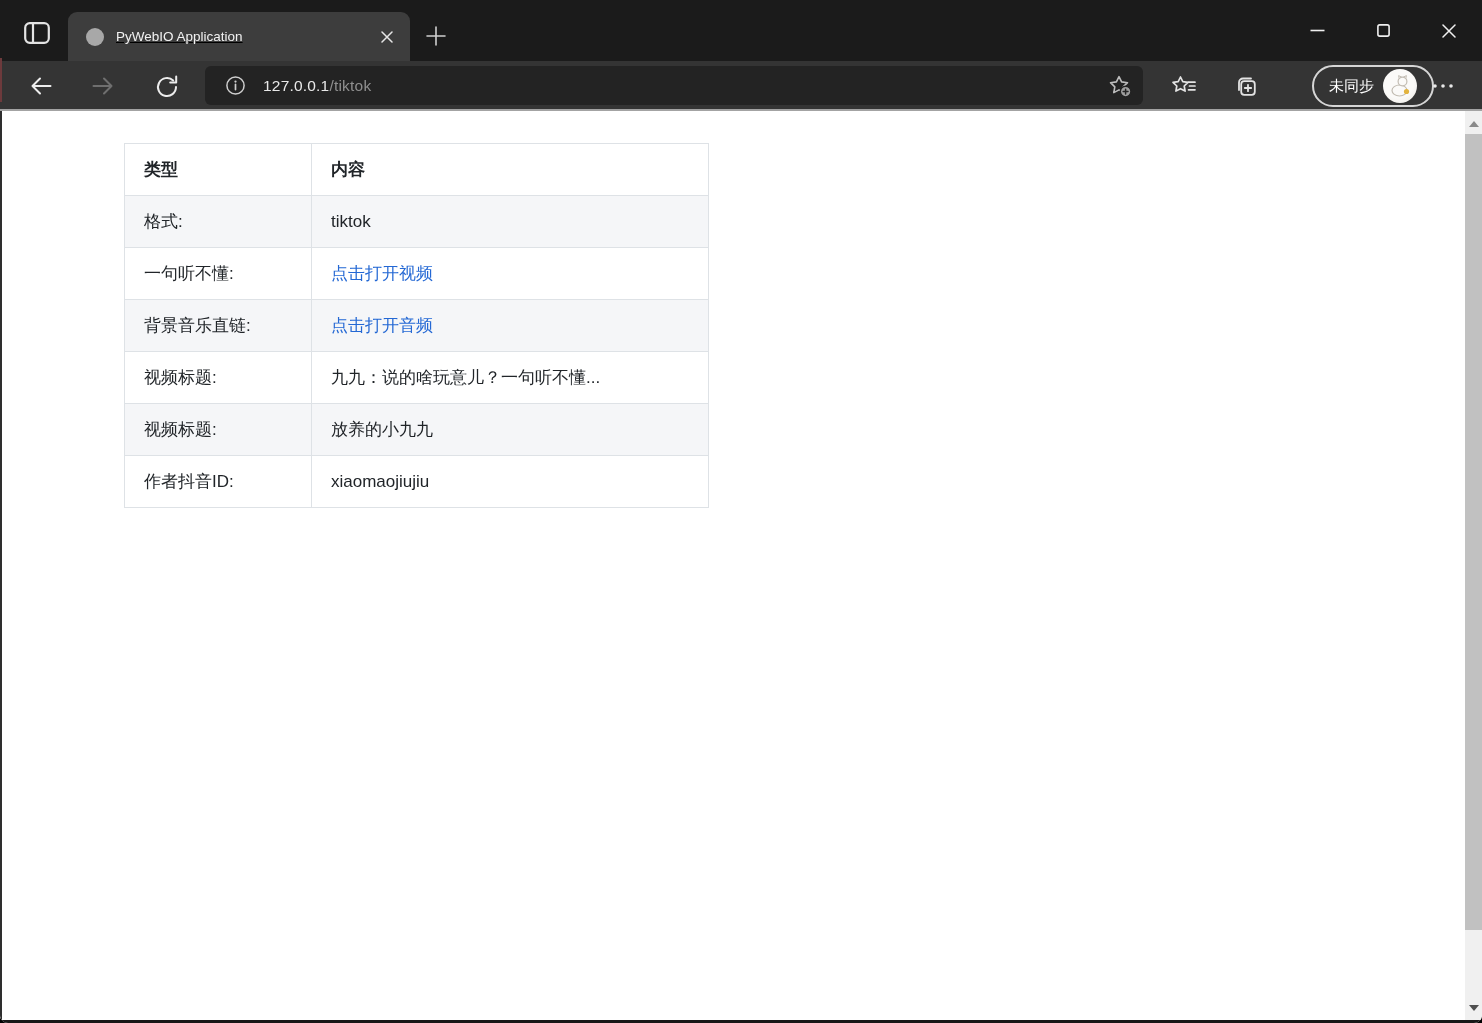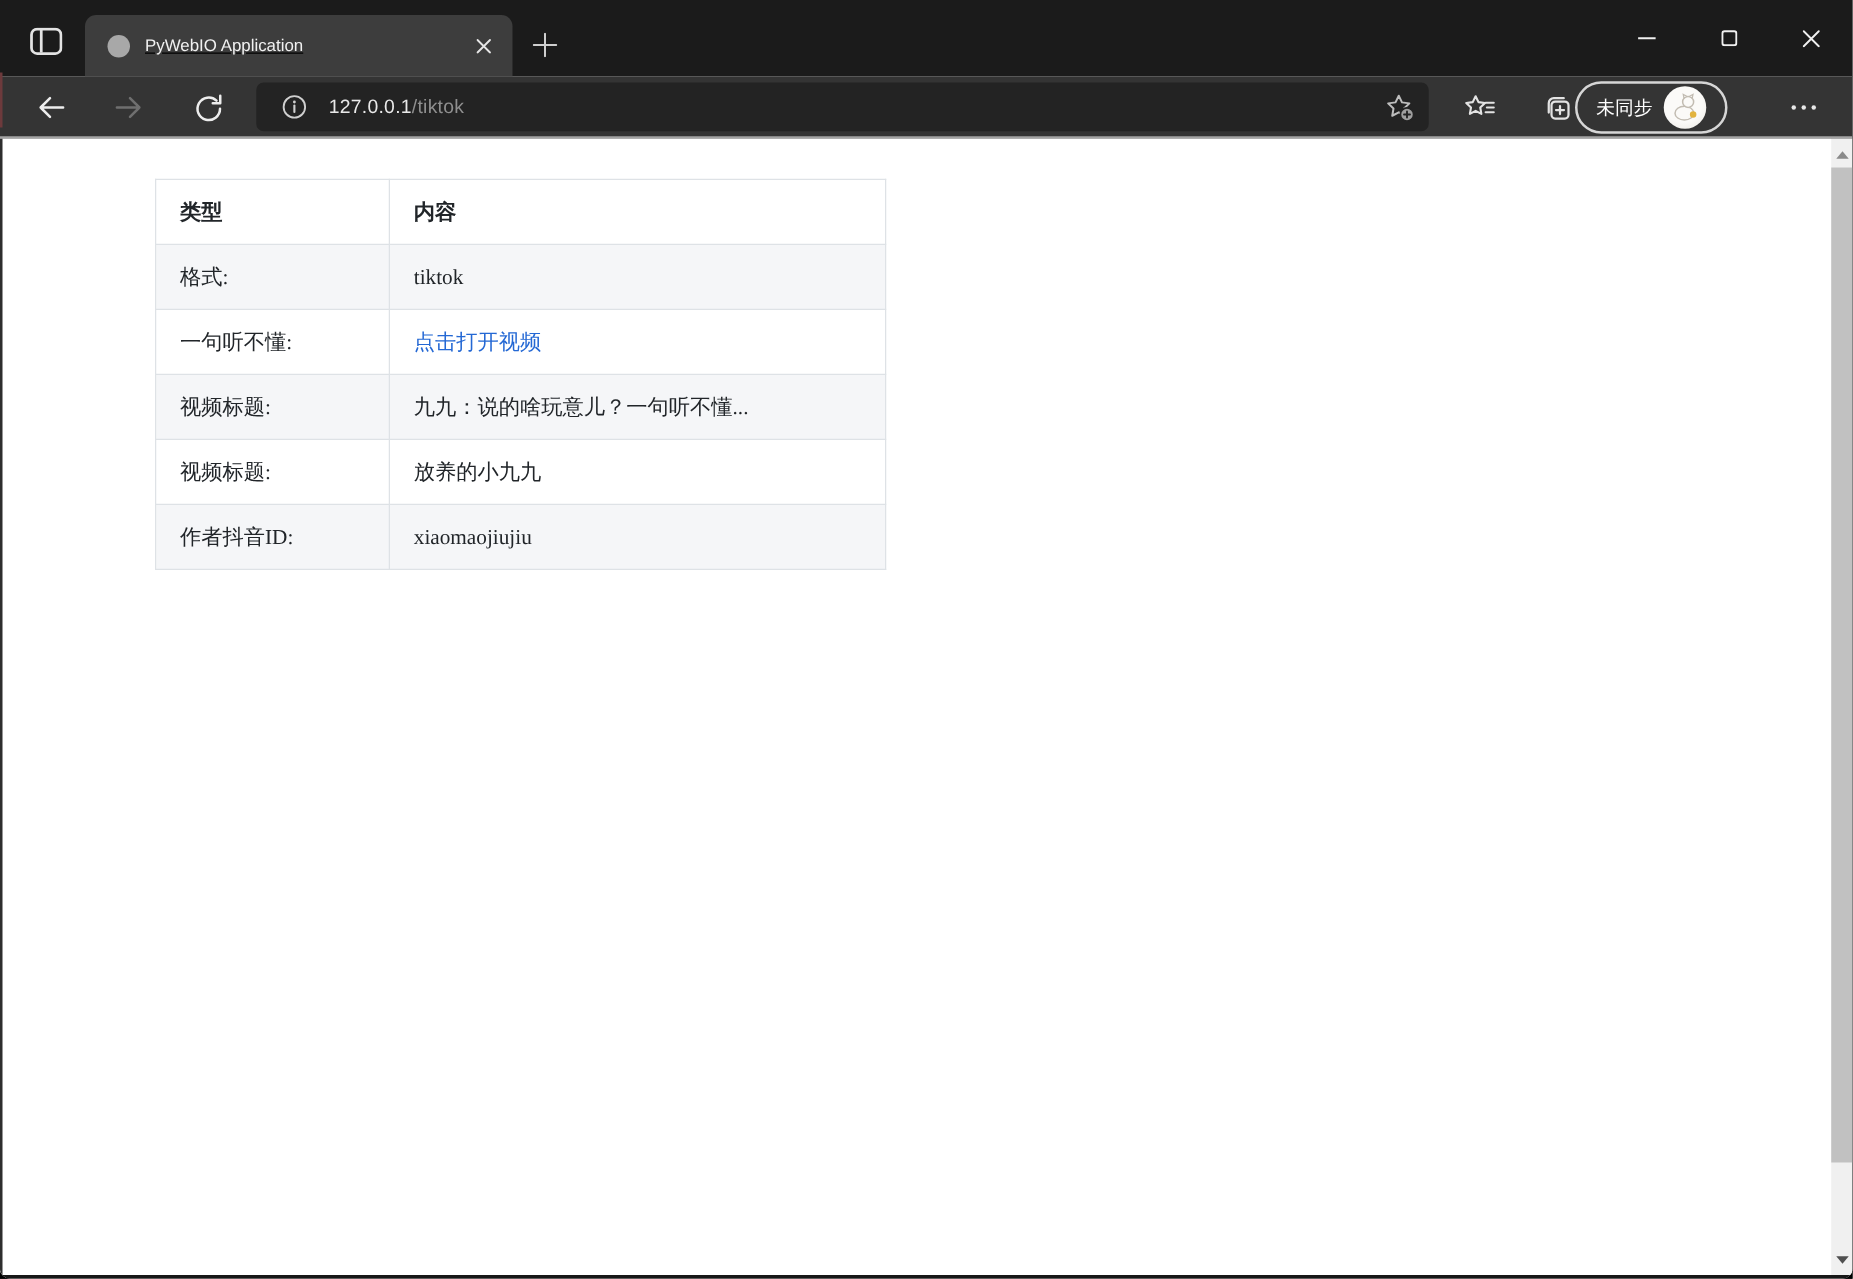--- a/index.html
+++ b/index.html
@@ -21,31 +21,31 @@
   .navbar { position:absolute; top:61px; left:0; right:0; height:50px; background:#343434; border-bottom:2px solid #a3a3a3; }
   .red-sliver { position:absolute; left:0; top:-3px; width:2px; height:44px; background:#6d3a3c; }
   .nav-btn { position:absolute; top:7px; width:36px; height:36px; border:none; background:transparent; display:flex; align-items:center; justify-content:center; cursor:pointer; border-radius:5px; }
   .btn-back { left:23px; } .btn-forward { left:85px; } .btn-reload { left:149px; }
   .urlbar { position:absolute; left:205px; top:5px; width:938px; height:39px; background:#232323; border-radius:6px; display:flex; align-items:center; }
   .info-btn { margin-left:16px; width:28px; height:28px; border:none; background:transparent; display:flex; align-items:center; justify-content:center; cursor:pointer; flex:0 0 auto; }
   .url-text { margin-left:14px; font-size:15.5px; color:#e9e9e9; white-space:nowrap; letter-spacing:.2px; }
   .url-path { color:#8f8f8f; }
   .star-add-btn { margin-left:auto; margin-right:6px; width:34px; height:34px; border:none; background:transparent; display:flex; align-items:center; justify-content:center; cursor:pointer; flex:0 0 auto; }
   .btn-favorites { left:1166px; } .btn-collections { left:1228px; } .btn-more { left:1425px; }
-  .profile-pill { position:absolute; left:1260px; top:4px; height:42px; min-width:122px; border:2px solid #d6d6d6; border-radius:22px; display:flex; align-items:center; padding:0 4px 0 15px; cursor:pointer; background:transparent; }
+  .profile-pill { position:absolute; left:1312px; top:4px; height:42px; min-width:122px; border:2px solid #d6d6d6; border-radius:22px; display:flex; align-items:center; padding:0 4px 0 15px; cursor:pointer; background:transparent; }
   .profile-label { font-size:15px; color:#ffffff; white-space:nowrap; }
   .avatar { width:34px; height:34px; border-radius:50%; margin-left:9px; background:radial-gradient(circle at 45% 40%, #fbfaf8 55%, #e9e6e0 100%); display:flex; align-items:center; justify-content:center; overflow:hidden; flex:0 0 auto; }
 
   
   .content { position:absolute; top:111px; left:0; right:17px; bottom:3px; background:#fff; }
   .edge-left { position:absolute; top:111px; left:0; bottom:0; width:2px; background:#2e2e2e; z-index:6; }
   .edge-bottom { position:absolute; left:0; right:0; bottom:0; height:3px; background:#171717; z-index:7; }
 
   table.info-table { position:absolute; left:124px; top:32px; width:584px; border-collapse:collapse; font-size:17px; color:#212529; table-layout:fixed; }
-  .info-table th, .info-table td { border:1px solid #dee2e6; height:52px; padding:0 19px; text-align:left; vertical-align:middle; white-space:nowrap; overflow:hidden; background:#fff;font-family:Liberation Serif, serif; }
+  .info-table th, .info-table td { border:1px solid #dee2e6; height:52px; padding:0 19px; text-align:left; vertical-align:middle; white-space:nowrap; overflow:hidden; background:#fff; }
   .info-table th { font-weight:700; }
   .info-table tbody tr:nth-child(odd) td { background:#f5f6f8; }
   .cell-link { color:#2468d4; text-decoration:none; cursor:pointer; }
 
   
   .scrollbar { position:absolute; top:111px; right:0; width:17px; bottom:3px; background:#f0f0f0; z-index:5; }
   .scroll-arrow { position:absolute; left:0; width:17px; height:17px; display:flex; align-items:center; justify-content:center; cursor:pointer; }
   .scroll-arrow.up { top:4px; } .scroll-arrow.down { bottom:4px; }
   .tri-up { width:0; height:0; border-left:5px solid transparent; border-right:5px solid transparent; border-bottom:6px solid #8a8a8a; }
   .tri-down { width:0; height:0; border-left:5px solid transparent; border-right:5px solid transparent; border-top:6px solid #4f4f4f; }
@@ -217,20 +217,24 @@
       <tbody>
         <tr>
           <td>格式:</td>
           <td>tiktok</td>
         </tr>
         <tr>
           <td>一句听不懂:</td>
           <td><a class="cell-link">点击打开视频</a></td>
         </tr>
         <tr>
+          <td>背景音乐直链:</td>
+          <td><a class="cell-link">点击打开音频</a></td>
+        </tr>
+        <tr>
           <td>视频标题:</td>
           <td>九九：说的啥玩意儿？一句听不懂...</td>
         </tr>
         <tr>
           <td>视频标题:</td>
           <td>放养的小九九</td>
         </tr>
         <tr>
           <td>作者抖音ID:</td>
           <td>xiaomaojiujiu</td>

